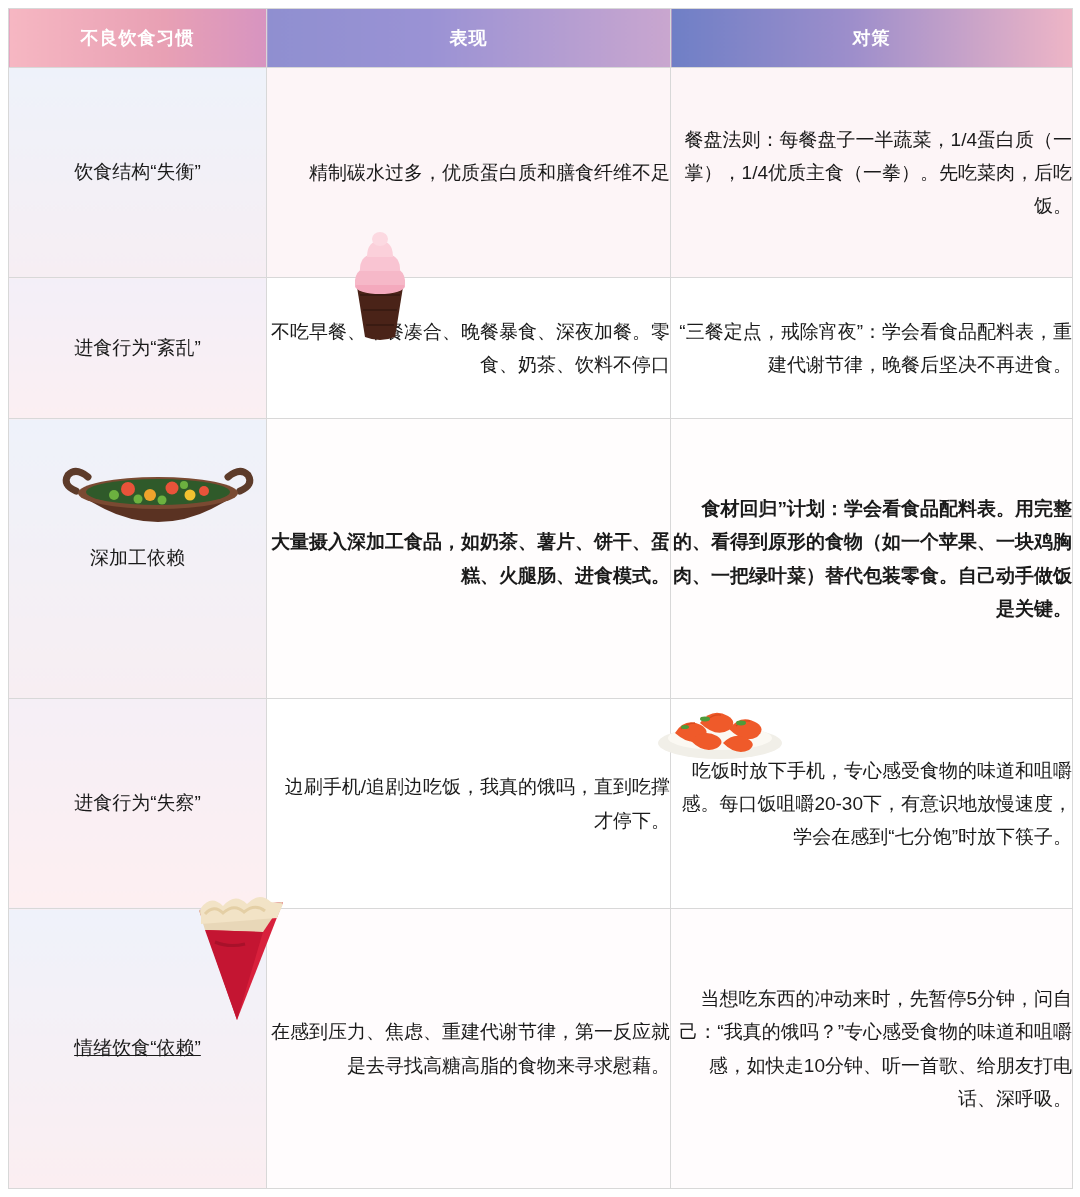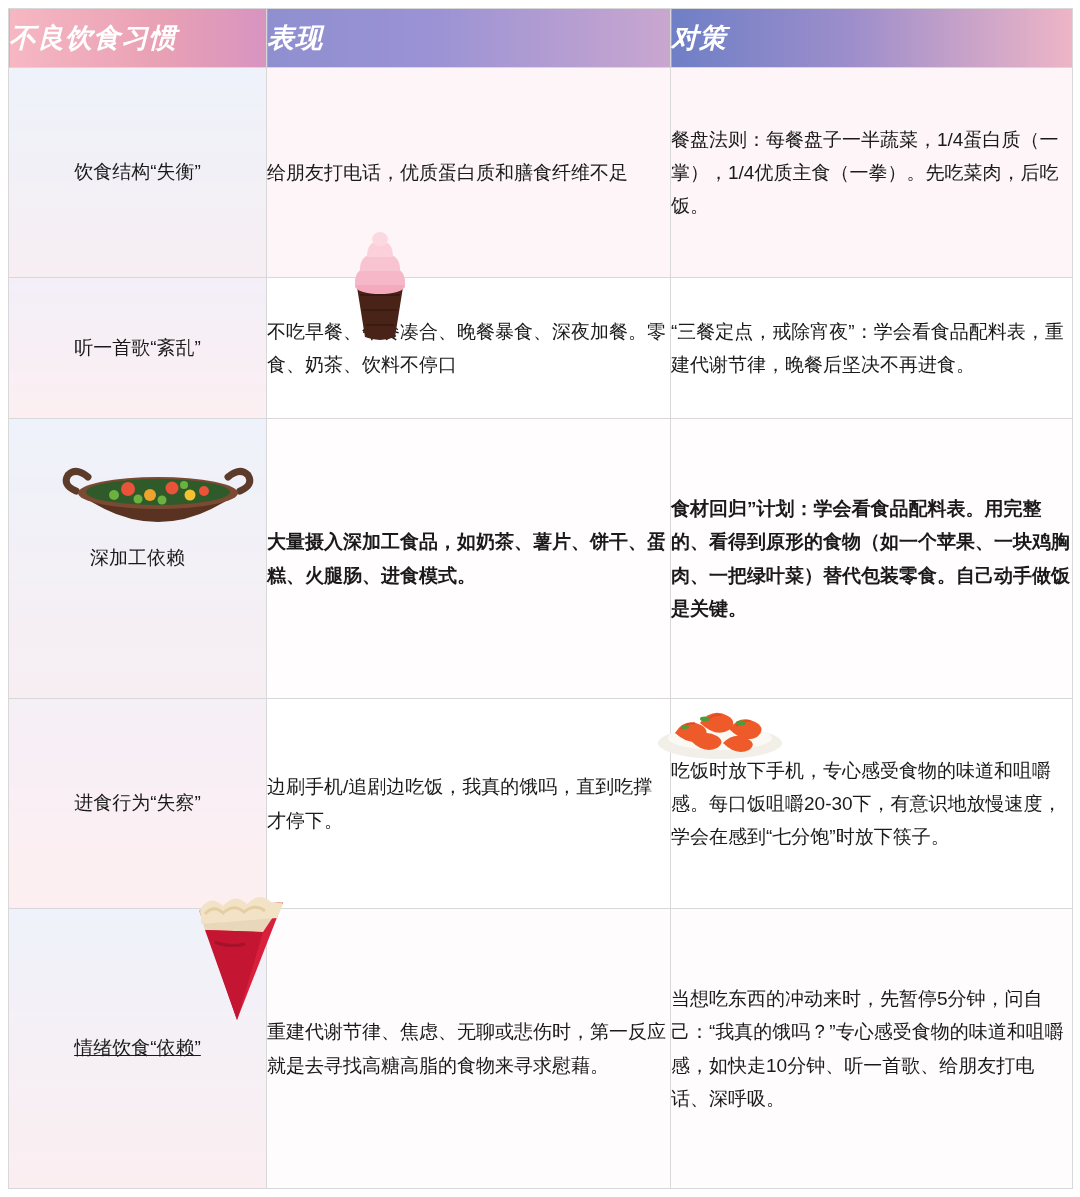--- a/index.html
+++ b/index.html
@@ -32,40 +32,39 @@
     padding: 0;
     vertical-align: middle;
   }
   col.c1 { width: 258px; }
   col.c2 { width: 404px; }
   col.c3 { width: 402px; }
 
   thead th {
     height: 58px;
     color: #ffffff;
-    font-size: 27px;
+    font-size: 18px;
     font-weight: bold;
     letter-spacing: 1px;
-    text-align: left;
+    text-align: center;
     border: 1px solid #c9c9c9;
-    font-style: italic;
   }
   th.h1 { background: linear-gradient(90deg, #f6b7c2 0%, #e8a0b4 60%, #d794c0 100%); }
   th.h2 { background: linear-gradient(90deg, #8f8fd0 0%, #9a92d4 40%, #c9a6cf 100%); }
   th.h3 { background: linear-gradient(90deg, #6f7fc6 0%, #9d8ecb 45%, #eeb5c6 100%); }
 
   td.col-a {
     text-align: center;
     font-size: 19px;
     color: #1a1a1a;
     padding: 6px 10px;
     line-height: 1.6;
   }
   td.col-b, td.col-c {
-    text-align: left;
+    text-align: right;
     font-size: 19px;
     color: #1a1a1a;
     padding: 12px 14px;
     line-height: 1.75;
     background: #ffffff;
   }
   td.col-c {
     padding-left: 12px;
   }
 
@@ -103,41 +102,41 @@
     <thead>
       <tr>
         <th class="h1">不良饮食习惯</th>
         <th class="h2">表现</th>
         <th class="h3">对策</th>
       </tr>
     </thead>
     <tbody>
       <tr class="row-1">
         <td class="col-a bg-1">饮食结构“失衡”</td>
-        <td class="col-b">给朋友打电话，优质蛋白质和膳食纤维不足</td>
+        <td class="col-b">精制碳水过多，优质蛋白质和膳食纤维不足</td>
         <td class="col-c">餐盘法则：每餐盘子一半蔬菜，1/4蛋白质（一掌），1/4优质主食（一拳）。先吃菜肉，后吃饭。</td>
       </tr>
       <tr class="row-2">
-        <td class="col-a bg-2">听一首歌“紊乱”</td>
+        <td class="col-a bg-2">进食行为“紊乱”</td>
         <td class="col-b">不吃早餐、午餐凑合、晚餐暴食、深夜加餐。零食、奶茶、饮料不停口</td>
         <td class="col-c">“三餐定点，戒除宵夜”：学会看食品配料表，重建代谢节律，晚餐后坚决不再进食。</td>
       </tr>
       <tr class="row-3">
         <td class="col-a bg-3">深加工依赖</td>
         <td class="col-b">大量摄入深加工食品，如奶茶、薯片、饼干、蛋糕、火腿肠、进食模式。</td>
         <td class="col-c">食材回归”计划：学会看食品配料表。用完整的、看得到原形的食物（如一个苹果、一块鸡胸肉、一把绿叶菜）替代包装零食。自己动手做饭是关键。</td>
       </tr>
       <tr class="row-4">
         <td class="col-a bg-4">进食行为“失察”</td>
         <td class="col-b">边刷手机/追剧边吃饭，我真的饿吗，直到吃撑才停下。</td>
         <td class="col-c">吃饭时放下手机，专心感受食物的味道和咀嚼感。每口饭咀嚼20-30下，有意识地放慢速度，学会在感到“七分饱”时放下筷子。</td>
       </tr>
       <tr class="row-5">
         <td class="col-a bg-5">情绪饮食“依赖”</td>
-        <td class="col-b">重建代谢节律、焦虑、无聊或悲伤时，第一反应就是去寻找高糖高脂的食物来寻求慰藉。</td>
+        <td class="col-b">在感到压力、焦虑、重建代谢节律，第一反应就是去寻找高糖高脂的食物来寻求慰藉。</td>
         <td class="col-c">当想吃东西的冲动来时，先暂停5分钟，问自己：“我真的饿吗？”专心感受食物的味道和咀嚼感，如快走10分钟、听一首歌、给朋友打电话、深呼吸。</td>
       </tr>
     </tbody>
   </table>
 </div>
 
 <div class="deco" id="cupcake">
   <svg width="130" height="130" viewBox="0 0 130 130">
     <path d="M42 72 L88 72 L80 122 Q65 128 50 122 Z" fill="#4a2318"></path>
     <path d="M45 80 L85 80" stroke="#3a1b12" stroke-width="2"></path>

